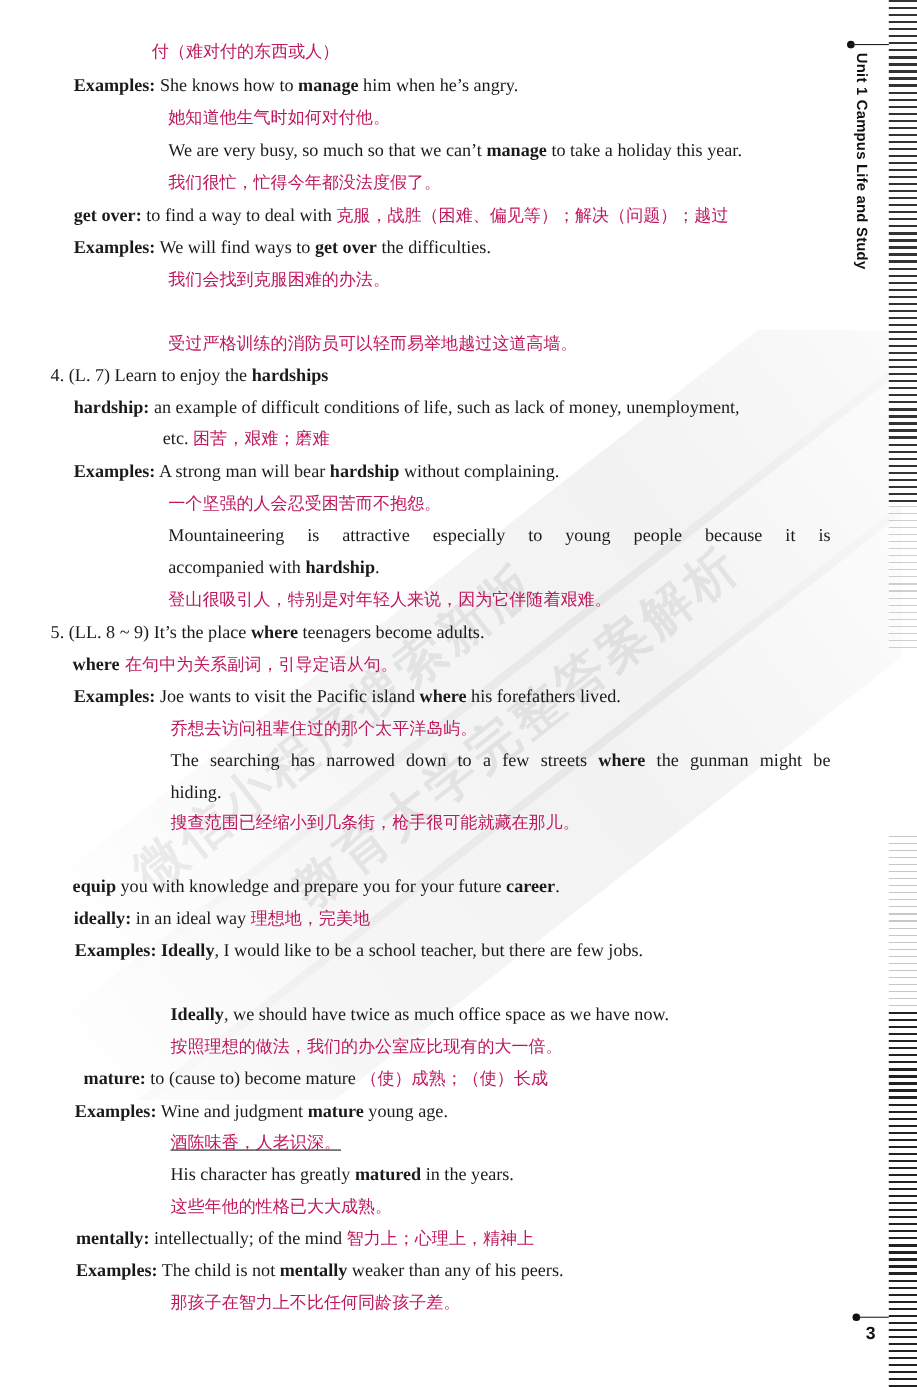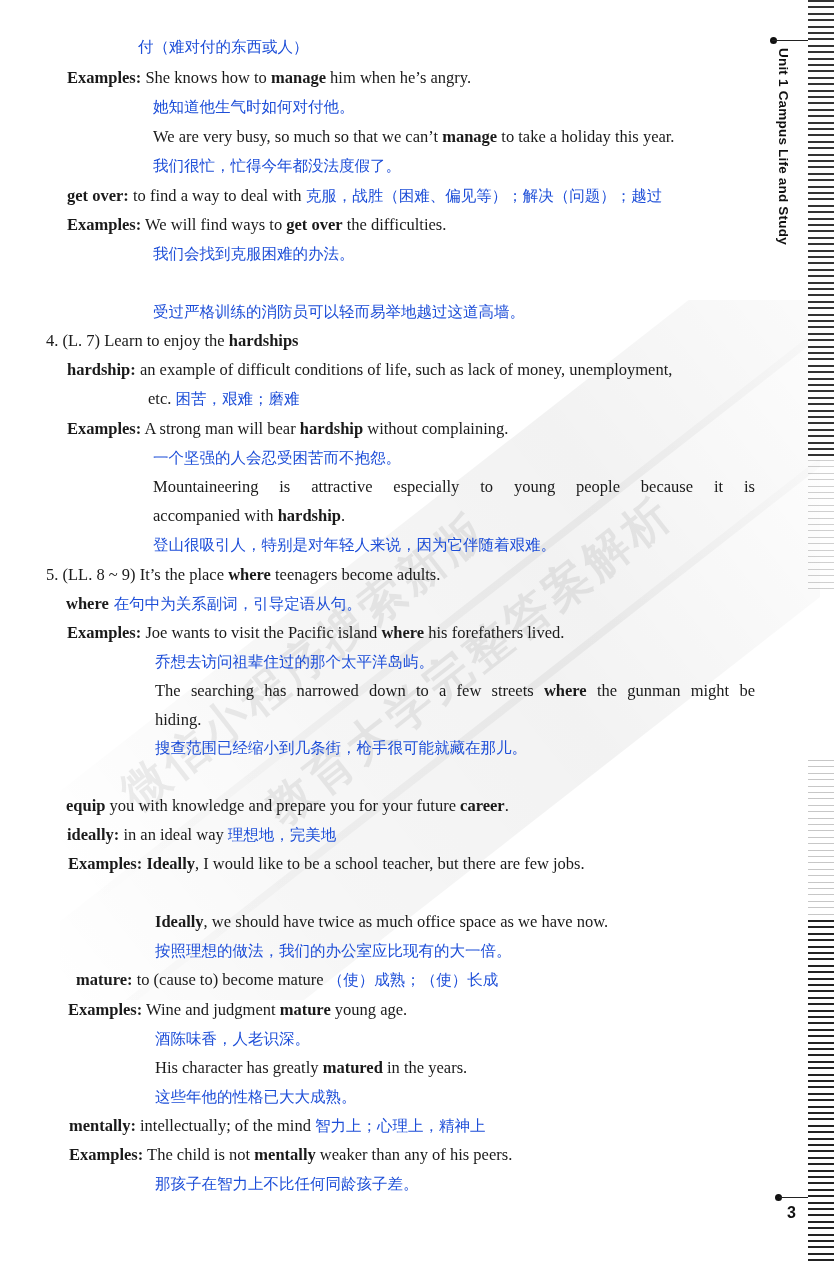--- a/index.html
+++ b/index.html
@@ -10,21 +10,21 @@
                pointer-events: none; overflow: hidden; }
   .wm-band { position: absolute; width: 1100px; height: 110px; left: -120px;
              background: linear-gradient(90deg, rgba(0,0,0,0) 0%, rgba(0,0,0,0.035) 30%, rgba(0,0,0,0.05) 60%, rgba(0,0,0,0) 100%);
              transform: rotate(-38deg); }
   .wm-text { position: absolute; font-family: "DejaVu Sans", sans-serif; font-weight: bold;
              font-size: 46px; color: rgba(0,0,0,0.07); transform: rotate(-38deg);
              white-space: nowrap; letter-spacing: 4px; }
   .line { position: absolute; font-size: 16.5px; line-height: 20px; white-space: nowrap; }
   .line b { font-weight: bold; }
   .label { font-weight: bold; }
-  .zh { font-family: "DejaVu Sans", sans-serif; font-size: 15.5px; color: #1d4ed8; }
+  .zh { font-family: "DejaVu Sans", sans-serif; font-size: 15.5px; color: #be185d; }
   .justify { text-align: justify; text-align-last: justify; white-space: normal; }
   
   .stripes { position: absolute; left: 808px; width: 26px; }
   .stripes.top { top: 0; height: 460px;
      background: repeating-linear-gradient(180deg, #333 0 2px, #fff 2px 6.4px); }
   .stripes.fade-top { top: 460px; height: 130px; opacity: 0.25;
      background: repeating-linear-gradient(180deg, #444 0 1px, #fff 1px 6.4px); }
   .stripes.fade-bot { top: 760px; height: 160px; opacity: 0.3;
      background: repeating-linear-gradient(180deg, #444 0 1px, #fff 1px 6.4px); }
   .stripes.bottom { top: 920px; height: 341px;
@@ -144,21 +144,21 @@
   <div class="line" style="left:155px; top:941px;">
     <span class="zh">按照理想的做法，我们的办公室应比现有的大一倍。</span>
   </div>
 
   <div class="line" style="left:76px; top:970px;">
     <span class="label">mature:</span><span> to (cause to) become mature </span><span class="zh"> （使）成熟；（使）长成</span>
   </div>
   <div class="line" style="left:68px; top:1000px;">
     <span class="label">Examples:</span><span> Wine and judgment </span><b>mature</b><span> young age.</span>
   </div>
-  <div class="line" style="left:155px; top:1029px;">
+  <div class="line" style="left:155px; top:1029px;text-decoration:underline;">
     <span class="zh">酒陈味香，人老识深。</span>
   </div>
   <div class="line" style="left:155px; top:1058px;">
     <span>His character has greatly </span><b>matured</b><span> in the years.</span>
   </div>
   <div class="line" style="left:155px; top:1087px;">
     <span class="zh">这些年他的性格已大大成熟。</span>
   </div>
 
   <div class="line" style="left:69px; top:1116px;">

